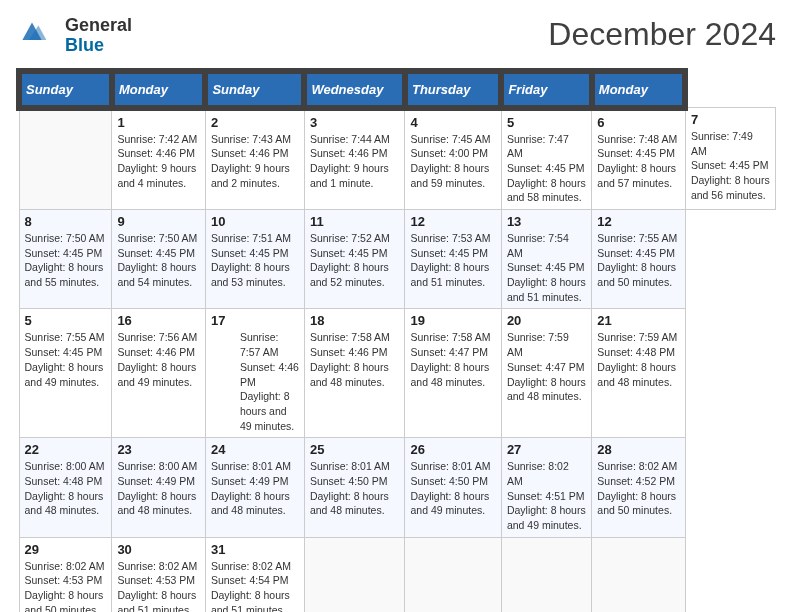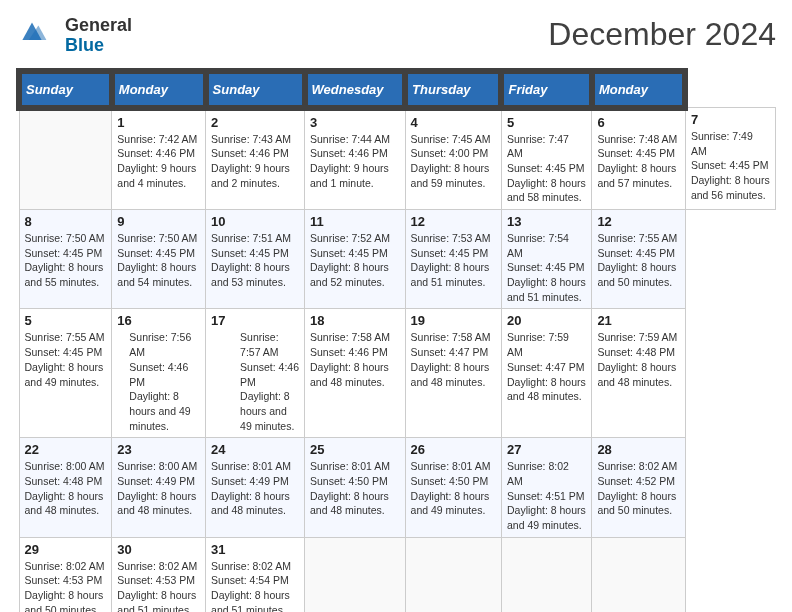--- a/index.html
+++ b/index.html
@@ -209,21 +209,21 @@
       </tr>
       <tr>
         <td>
           <span class="day-num">5</span>
           <div class="day-info" style="white-space: pre-line;">Sunrise: 7:55 AM
 Sunset: 4:45 PM
 Daylight: 8 hours and 49 minutes.</div>
         </td>
         <td>
           <span class="day-num">16</span>
-          <div class="day-info" style="white-space: pre-line; margin-left: 12px;">Sunrise: 7:56 AM
+          <div class="day-info" style="white-space: pre-line;">Sunrise: 7:56 AM
 Sunset: 4:46 PM
 Daylight: 8 hours and 49 minutes.</div>
         </td>
         <td>
           <span class="day-num">17</span>
           <div class="day-info" style="white-space: pre-line; margin-left: 29px;">Sunrise: 7:57 AM
 Sunset: 4:46 PM
 Daylight: 8 hours and 49 minutes.</div>
         </td>
         <td>

